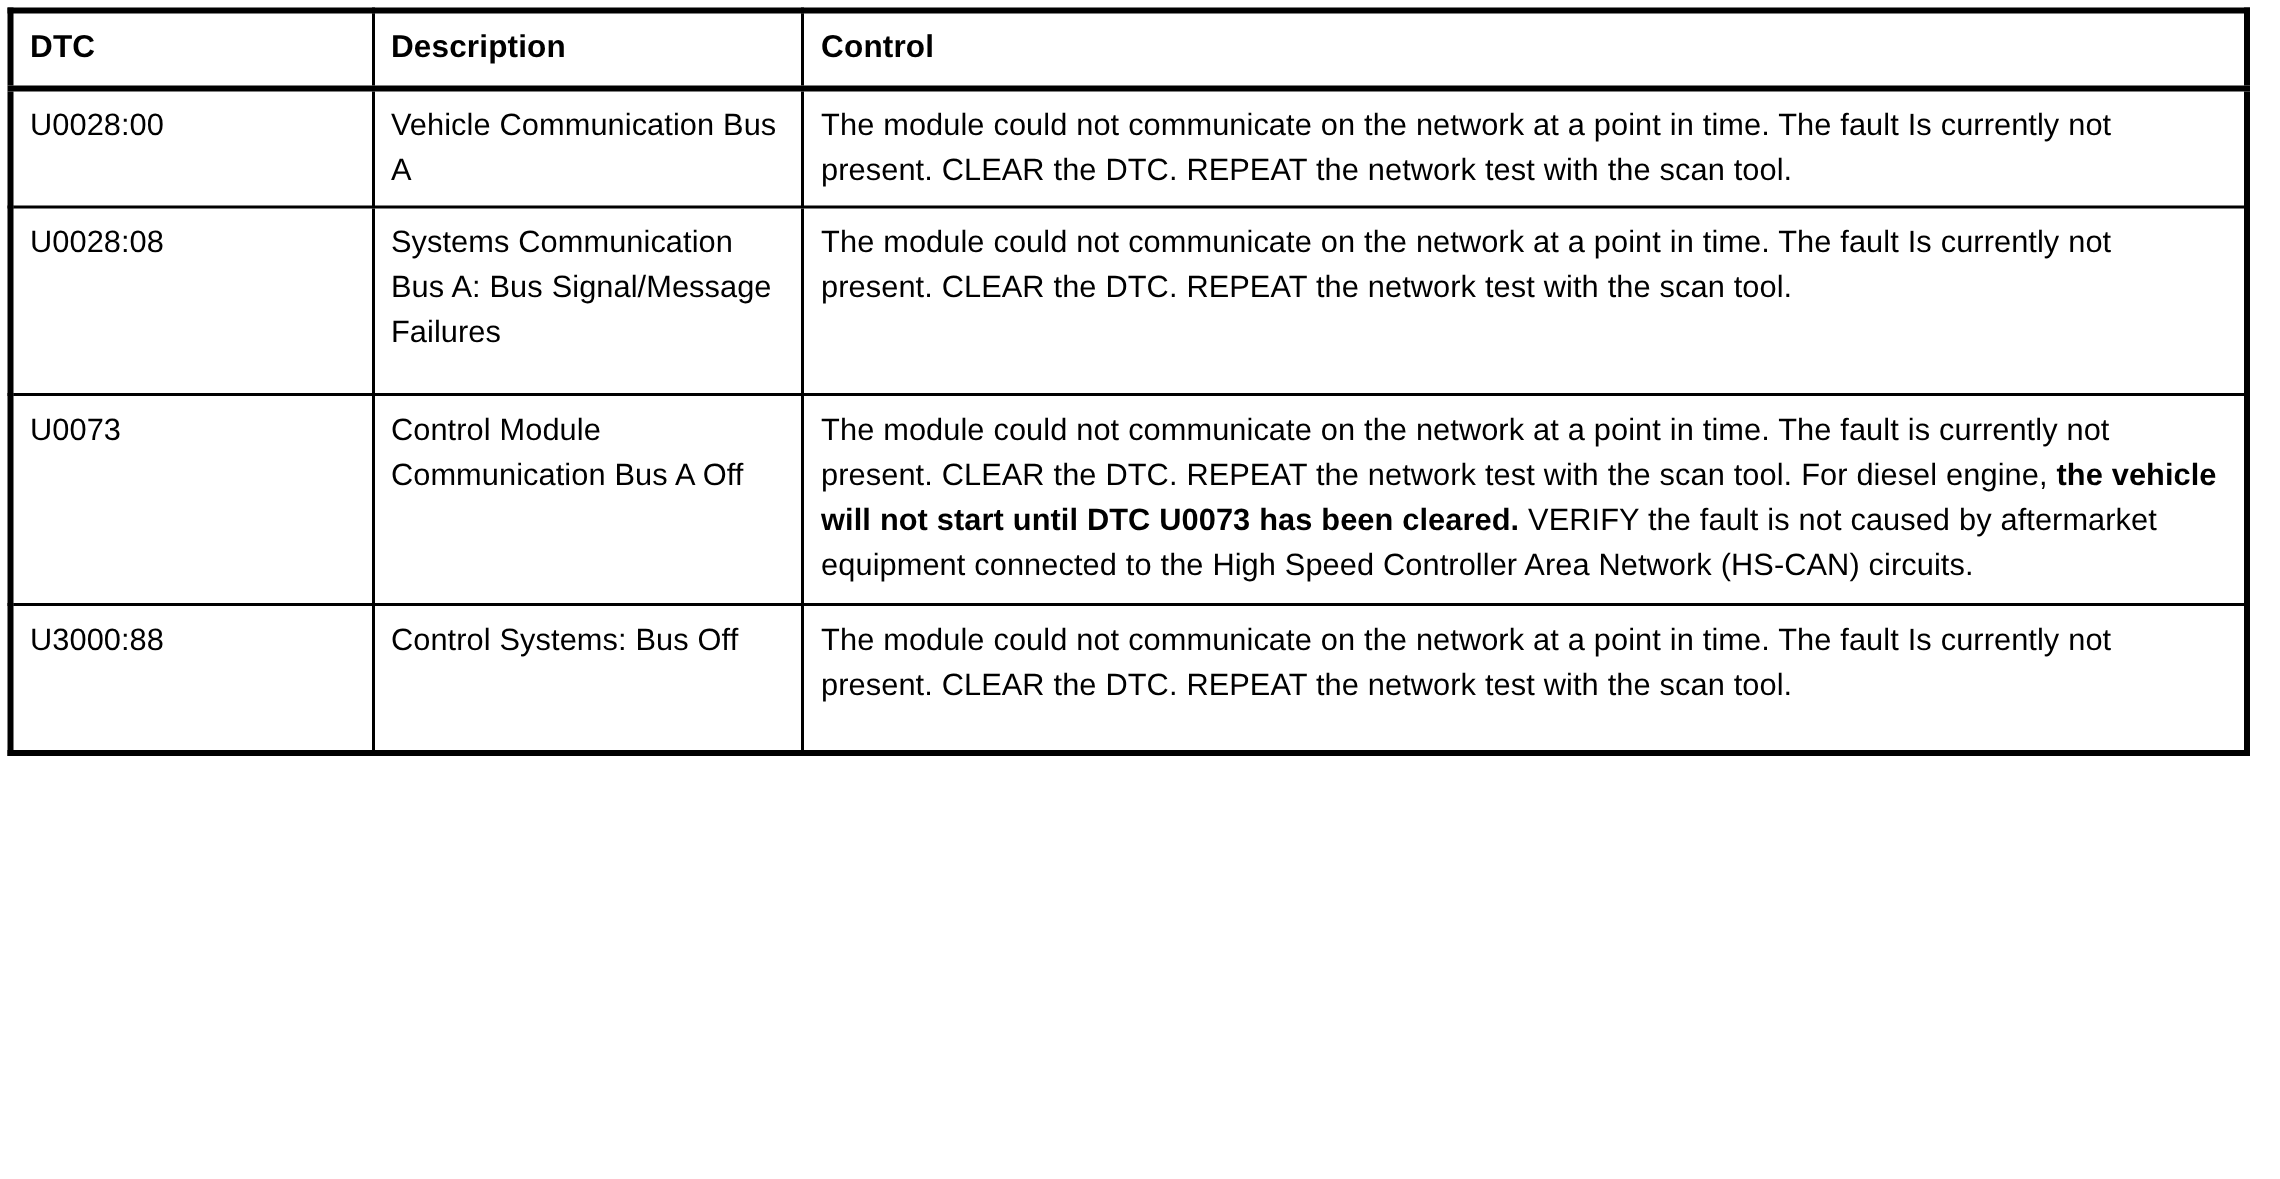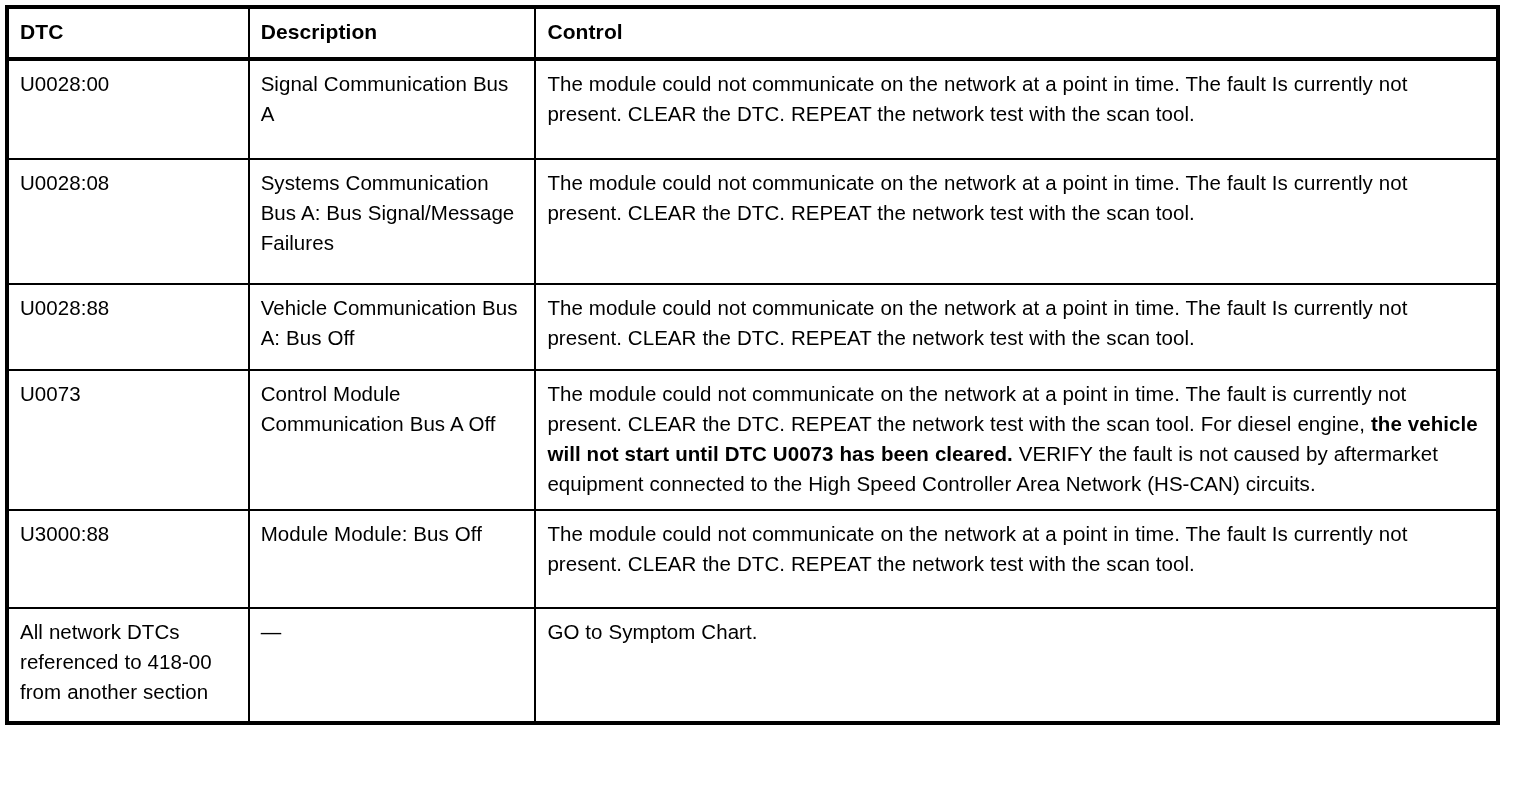--- a/index.html
+++ b/index.html
@@ -77,21 +77,21 @@
 
   b.emph { font-weight: bold; }
 
   
   tr[data-rowkey="u0028-08"] td { padding-bottom: 25px; }
   tr[data-rowkey="u0073"] td { padding-bottom: 10px; }
   tr[data-rowkey="all-network"] td { padding-bottom: 14px; }
   tr[data-rowkey="all-other"] td { padding-top: 10px; padding-bottom: 12px; }
   tr[data-rowkey="u3000-88"] td { padding-bottom: 28px; }
   tr[data-rowkey="u0028-88"] td { padding-bottom: 16px; }
-  tr[data-rowkey="u0028-00"] td { padding-bottom: 29px; }
+  tr[data-rowkey="u0028-00"] td { padding-bottom: 8px; }
 </style>
 </head>
 <body>
 
 <div class="page">
 
   <table class="dtc-table">
     <colgroup>
       <col class="col-dtc">
       <col class="col-desc">
@@ -100,44 +100,34 @@
     <thead>
       <tr>
         <th>DTC</th>
         <th>Description</th>
         <th>Control</th>
       </tr>
     </thead>
     <tbody id="tbody">
         <tr data-rowkey="u0028-00">
           <td class="cell-dtc">U0028:00</td>
-          <td class="cell-desc">Signal Communication Bus A</td>
+          <td class="cell-desc">Vehicle Communication Bus A</td>
           <td class="cell-action">The module could not communicate on the network at a point in time. The fault Is currently not present. CLEAR the DTC. REPEAT the network test with the scan tool.</td>
         </tr>
         <tr data-rowkey="u0028-08">
           <td class="cell-dtc">U0028:08</td>
           <td class="cell-desc">Systems Communication Bus A: Bus Signal/Message Failures</td>
-          <td class="cell-action">The module could not communicate on the network at a point in time. The fault Is currently not present. CLEAR the DTC. REPEAT the network test with the scan tool.</td>
-        </tr>
-        <tr data-rowkey="u0028-88">
-          <td class="cell-dtc">U0028:88</td>
-          <td class="cell-desc">Vehicle Communication Bus A: Bus Off</td>
           <td class="cell-action">The module could not communicate on the network at a point in time. The fault Is currently not present. CLEAR the DTC. REPEAT the network test with the scan tool.</td>
         </tr>
         <tr data-rowkey="u0073">
           <td class="cell-dtc">U0073</td>
           <td class="cell-desc">Control Module Communication Bus A Off</td>
           <td class="cell-action"><span>The module could not communicate on the network at a point in time. The fault is currently not present. CLEAR the DTC. REPEAT the network test with the scan tool. For diesel engine, </span><b class="emph">the vehicle will not start until DTC U0073 has been cleared.</b><span> VERIFY the fault is not caused by aftermarket equipment connected to the High Speed Controller Area Network (HS-CAN) circuits.</span></td>
         </tr>
         <tr data-rowkey="u3000-88">
           <td class="cell-dtc">U3000:88</td>
-          <td class="cell-desc">Module Module: Bus Off</td>
+          <td class="cell-desc">Control Systems: Bus Off</td>
           <td class="cell-action">The module could not communicate on the network at a point in time. The fault Is currently not present. CLEAR the DTC. REPEAT the network test with the scan tool.</td>
-        </tr>
-        <tr data-rowkey="all-network">
-          <td class="cell-dtc">All network DTCs referenced to 418-00 from another section</td>
-          <td class="cell-desc"><span class="dash">—</span></td>
-          <td class="cell-action">GO to Symptom Chart.</td>
         </tr>
       </tbody>
   </table>
 
 </div>
 
 </body></html>

